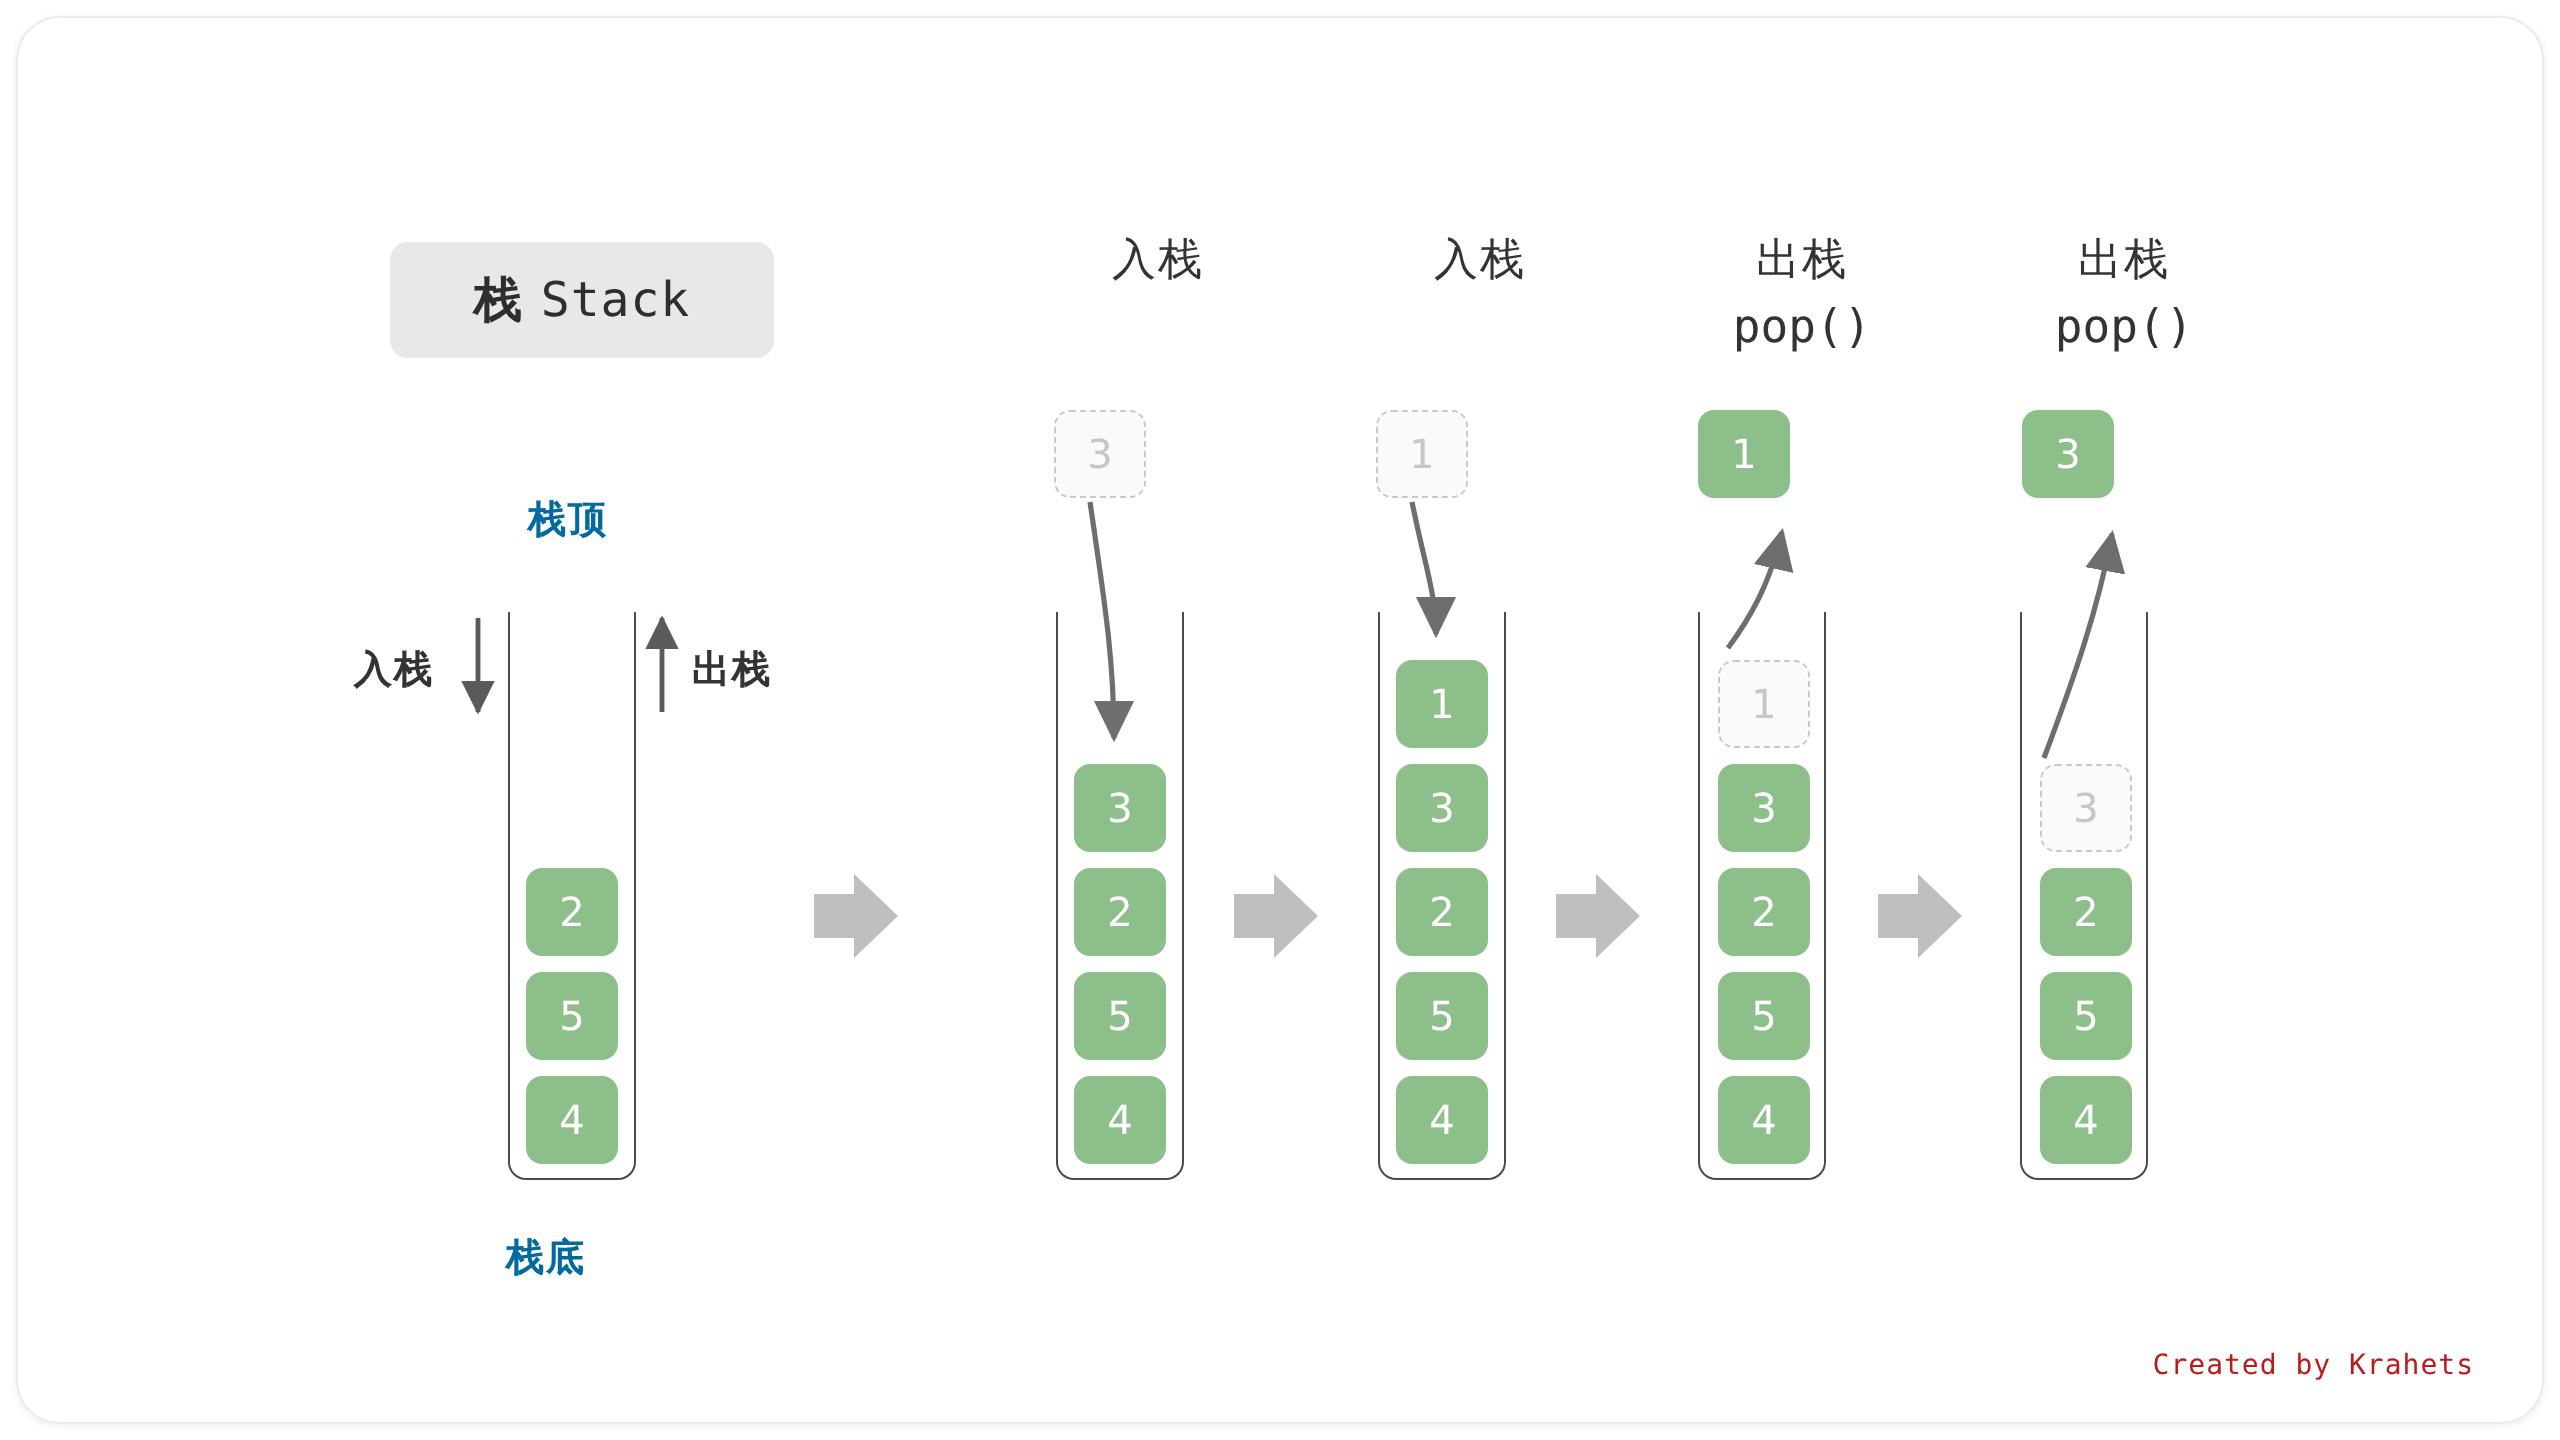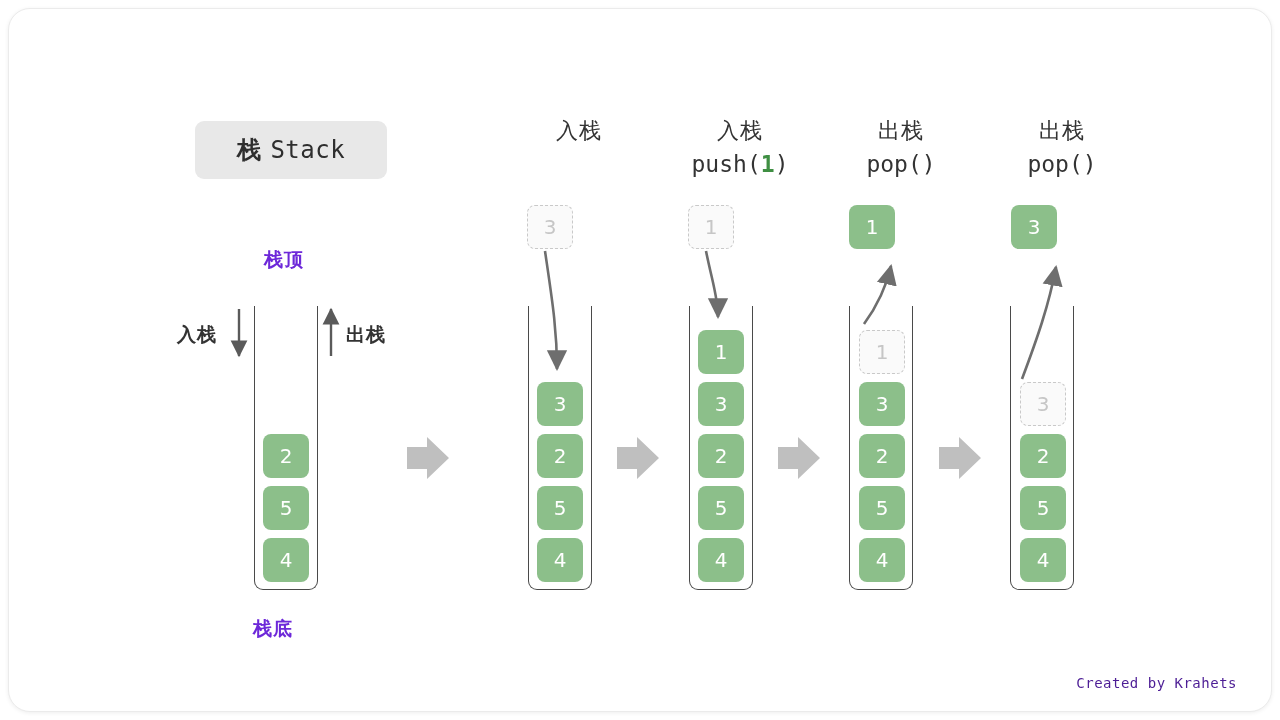--- a/index.html
+++ b/index.html
@@ -139,21 +139,21 @@
   }
   .float-cell.filled { background: #8cbf8a; color: #ffffff; }
   .float-cell.ghost  { background: #fafafa; color: #c6c6c6; border: 1.8px dashed #c9c9c9; }
 
   
   .vlabel {
     position: absolute;
     font-family: Liberation Mono, monospace;
     font-weight: bold;
     font-size: 19px;
-    color: #6d28d9;
+    color: #0369a1;
     letter-spacing: 1px;
     white-space: nowrap;
   }
 
   
   .side-label {
     position: absolute;
     font-family: "DejaVu Sans", sans-serif;
     font-weight: bold;
     font-size: 19px;
@@ -170,41 +170,40 @@
     pointer-events: none;
   }
 
   
   #footer {
     position: absolute;
     right: 34px;
     bottom: 20px;
     font-family: "DejaVu Sans Mono", monospace;
     font-size: 14px;
-    color: #4c1d95;
+    color: #b91c1c;
     letter-spacing: 0.5px;
   }
 </style>
 </head>
 <body>
 
 <div id="canvas">
 
   <div id="title-pill">
     <span class="t-cn">栈</span>
     <span class="t-en">Stack</span>
   </div>
 
   <div class="col-head" style="left:490px;">
     <span class="op-cn">入栈</span>
   </div>
 
   <div class="col-head" style="left:651px;">
     <span class="op-cn">入栈</span>
-    <span class="op-code"><span>push(</span><span class="arg">1</span><span>)</span></span>
   </div>
 
   <div class="col-head" style="left:812px;">
     <span class="op-cn">出栈</span>
     <span class="op-code"><span>pop(</span><span class="arg"></span><span>)</span></span>
   </div>
 
   <div class="col-head" style="left:973px;">
     <span class="op-cn">出栈</span>
     <span class="op-code"><span>pop(</span><span class="arg"></span><span>)</span></span>

